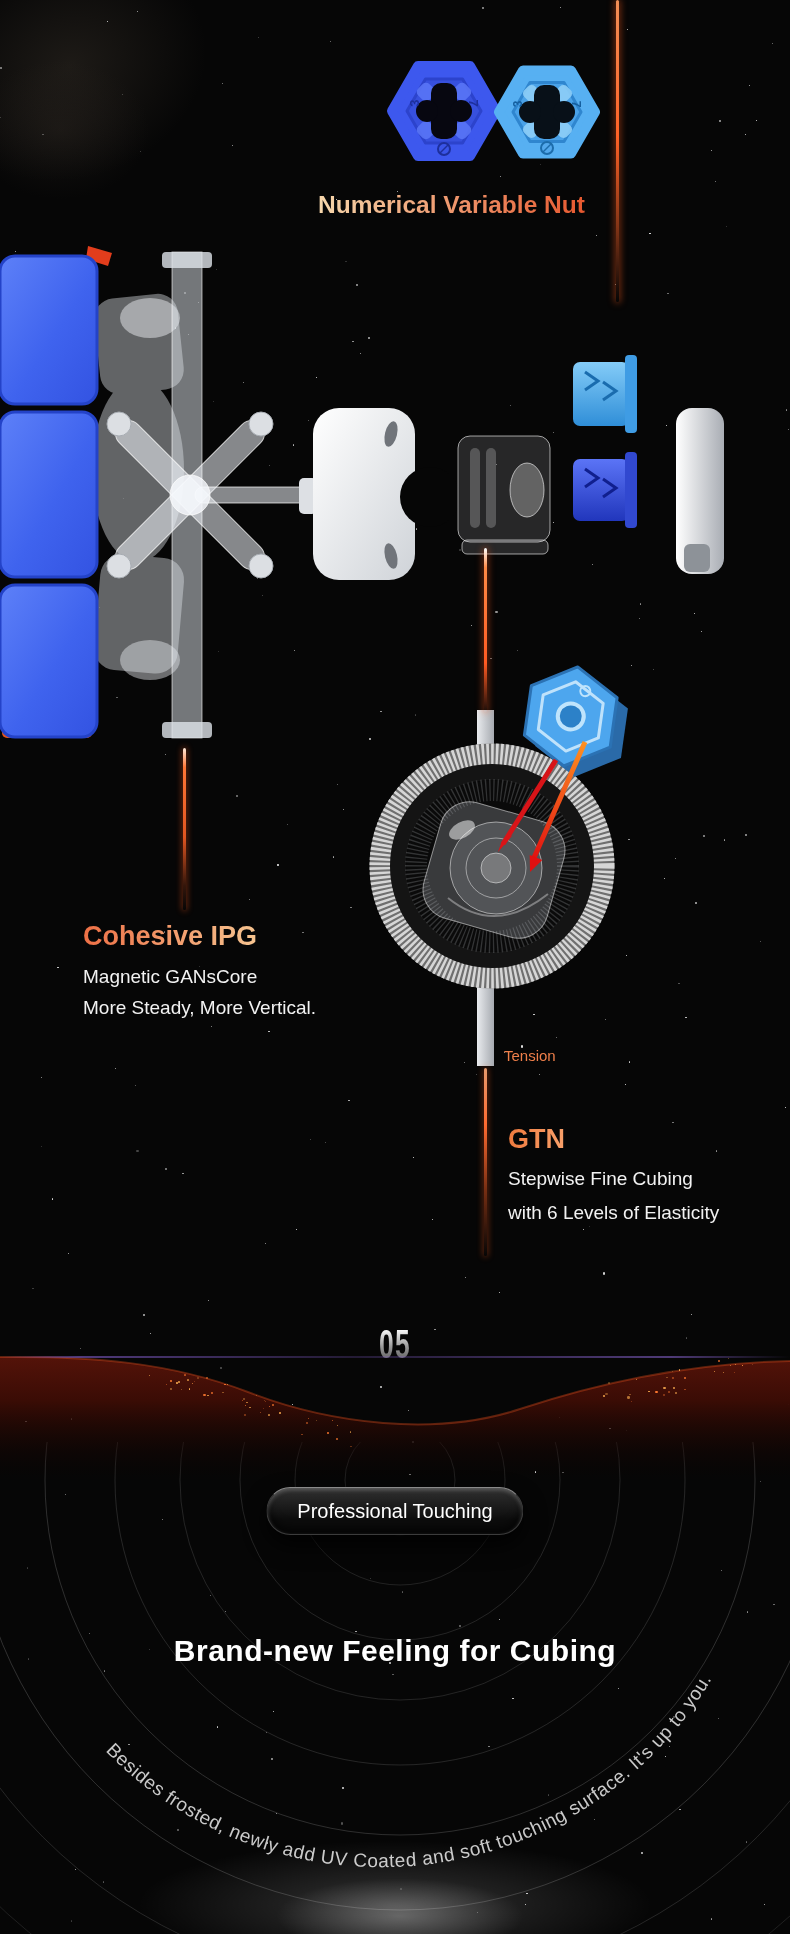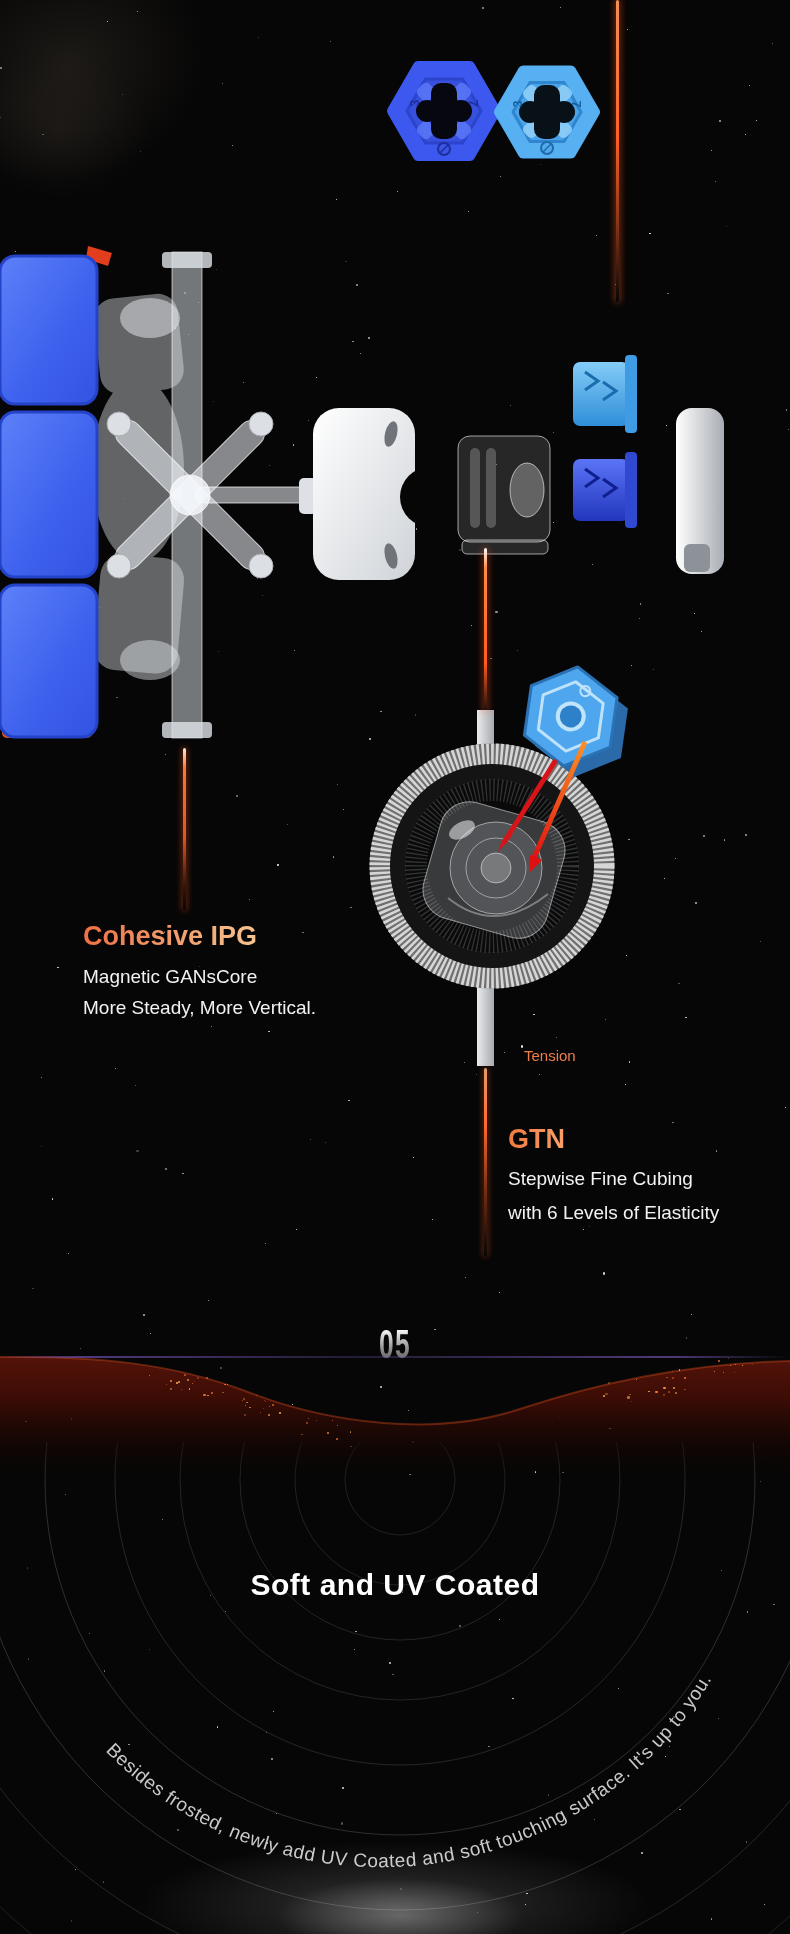--- a/index.html
+++ b/index.html
@@ -23,21 +23,21 @@
     background:linear-gradient(180deg,#ffe9d8 0,#ff7636 12%,#e05520 55%,rgba(190,70,25,.25) 85%,rgba(190,70,25,0));
     box-shadow:0 0 6px 1px rgba(255,92,30,.45);}
   #line-bottom{left:484px;top:1068px;height:188px;
     background:linear-gradient(180deg,rgba(255,170,120,.9),#ff6a30 30%,rgba(230,85,30,.5) 65%,rgba(230,85,30,0));
     box-shadow:0 0 6px 1px rgba(255,92,30,.4);}
   #nut-title{left:318px;top:191px;font-size:24.5px;font-weight:700;--g1:#f6d7ac;--g2:#e7582f;}
   #nut-sub{left:292px;top:239px;font-size:20px;color:#f4f4f4;}
   #ipg-title{left:83px;top:921px;font-size:27px;font-weight:700;--g1:#ee7046;--g2:#f6c490;}
   #ipg-l1{left:83px;top:966px;font-size:19px;color:#f2f2f2;}
   #ipg-l2{left:83px;top:997px;font-size:19px;color:#f2f2f2;}
-  #tension-label{left:524px;top:1047px;font-size:15px;color:#ef7f4a;}
+  #tension-label{left:504px;top:1047px;font-size:15px;color:#ef7f4a;}
   #gtn-title{left:508px;top:1124px;font-size:27px;font-weight:700;--g1:#ef7a3e;--g2:#f8a06a;}
   #gtn-l1{left:508px;top:1168px;font-size:19px;color:#f2f2f2;}
   #gtn-l2{left:508px;top:1202px;font-size:19px;color:#f2f2f2;}
   #page-num{left:50%;top:1322px;transform:translateX(-50%) scaleX(.66);transform-origin:center top;
     font-size:40px;font-weight:700;letter-spacing:2px;
     background:linear-gradient(180deg,#ffffff 15%,#9a9a9a 55%,#565656 90%);
     -webkit-background-clip:text;background-clip:text;color:transparent;}
   #purple-line{left:0;top:1356px;width:790px;height:2px;
     background:linear-gradient(90deg,rgba(134,94,214,0) 0%,rgba(140,100,220,.55) 10%,rgba(140,100,220,.22) 45%,rgba(150,110,230,.5) 85%,rgba(150,110,230,0) 100%);}
   #badge{left:50%;top:1487px;transform:translateX(-50%);height:46px;line-height:46px;padding:0 30px;
@@ -577,30 +577,32 @@
       <div style="position: absolute; left: 655.4px; top: 1391.1px; width: 2.3px; height: 2.3px; border-radius: 50%; background: rgb(255, 122, 48); opacity: 0.97;"></div>
       <div style="position: absolute; left: 629px; top: 1393.7px; width: 1.7px; height: 1.7px; border-radius: 50%; background: rgb(255, 176, 80); opacity: 0.45;"></div>
       <div style="position: absolute; left: 668.1px; top: 1390.6px; width: 2.3px; height: 2.3px; border-radius: 50%; background: rgb(255, 122, 48); opacity: 0.55;"></div>
       <div style="position: absolute; left: 666.4px; top: 1376.7px; width: 1.2px; height: 1.2px; border-radius: 50%; background: rgb(255, 176, 80); opacity: 0.42;"></div>
       <div style="position: absolute; left: 735.4px; top: 1363.7px; width: 0.9px; height: 0.9px; border-radius: 50%; background: rgb(255, 176, 80); opacity: 0.95;"></div>
       <div style="position: absolute; left: 663.4px; top: 1387px; width: 2.3px; height: 2.3px; border-radius: 50%; background: rgb(255, 176, 80); opacity: 0.83;"></div>
       <div style="position: absolute; left: 678.6px; top: 1369.4px; width: 1.3px; height: 1.3px; border-radius: 50%; background: rgb(255, 176, 80); opacity: 0.95;"></div>
       <div style="position: absolute; left: 722.7px; top: 1371.7px; width: 1.2px; height: 1.2px; border-radius: 50%; background: rgb(255, 176, 80); opacity: 0.72;"></div>
     </div>
 
+  <div class="abs grad-text" id="nut-title">Numerical Variable Nut</div>
 
   <div class="abs grad-text" id="ipg-title">Cohesive IPG</div>
   <div class="abs" id="ipg-l1">Magnetic GANsCore</div>
   <div class="abs" id="ipg-l2">More Steady, More Vertical.</div>
 
   <div class="abs" id="tension-label">Tension</div>
   <div class="abs grad-text" id="gtn-title">GTN</div>
   <div class="abs" id="gtn-l1">Stepwise Fine Cubing</div>
   <div class="abs" id="gtn-l2">with 6 Levels of Elasticity</div>
 
   <div class="abs" id="page-num">05</div>
   <div class="abs" id="purple-line"></div>
 
-  <div class="abs" id="touch-t1">Soft and UV Coated</div>
+  <div class="abs" id="badge">Professional Touching</div>
+  <div class="abs" id="touch-t2">Brand-new Feeling for Cubing</div>
 
   <div class="abs" id="bglow1"></div>
   <div class="abs" id="bglow2"></div>
 </div>
 
 </body></html>

